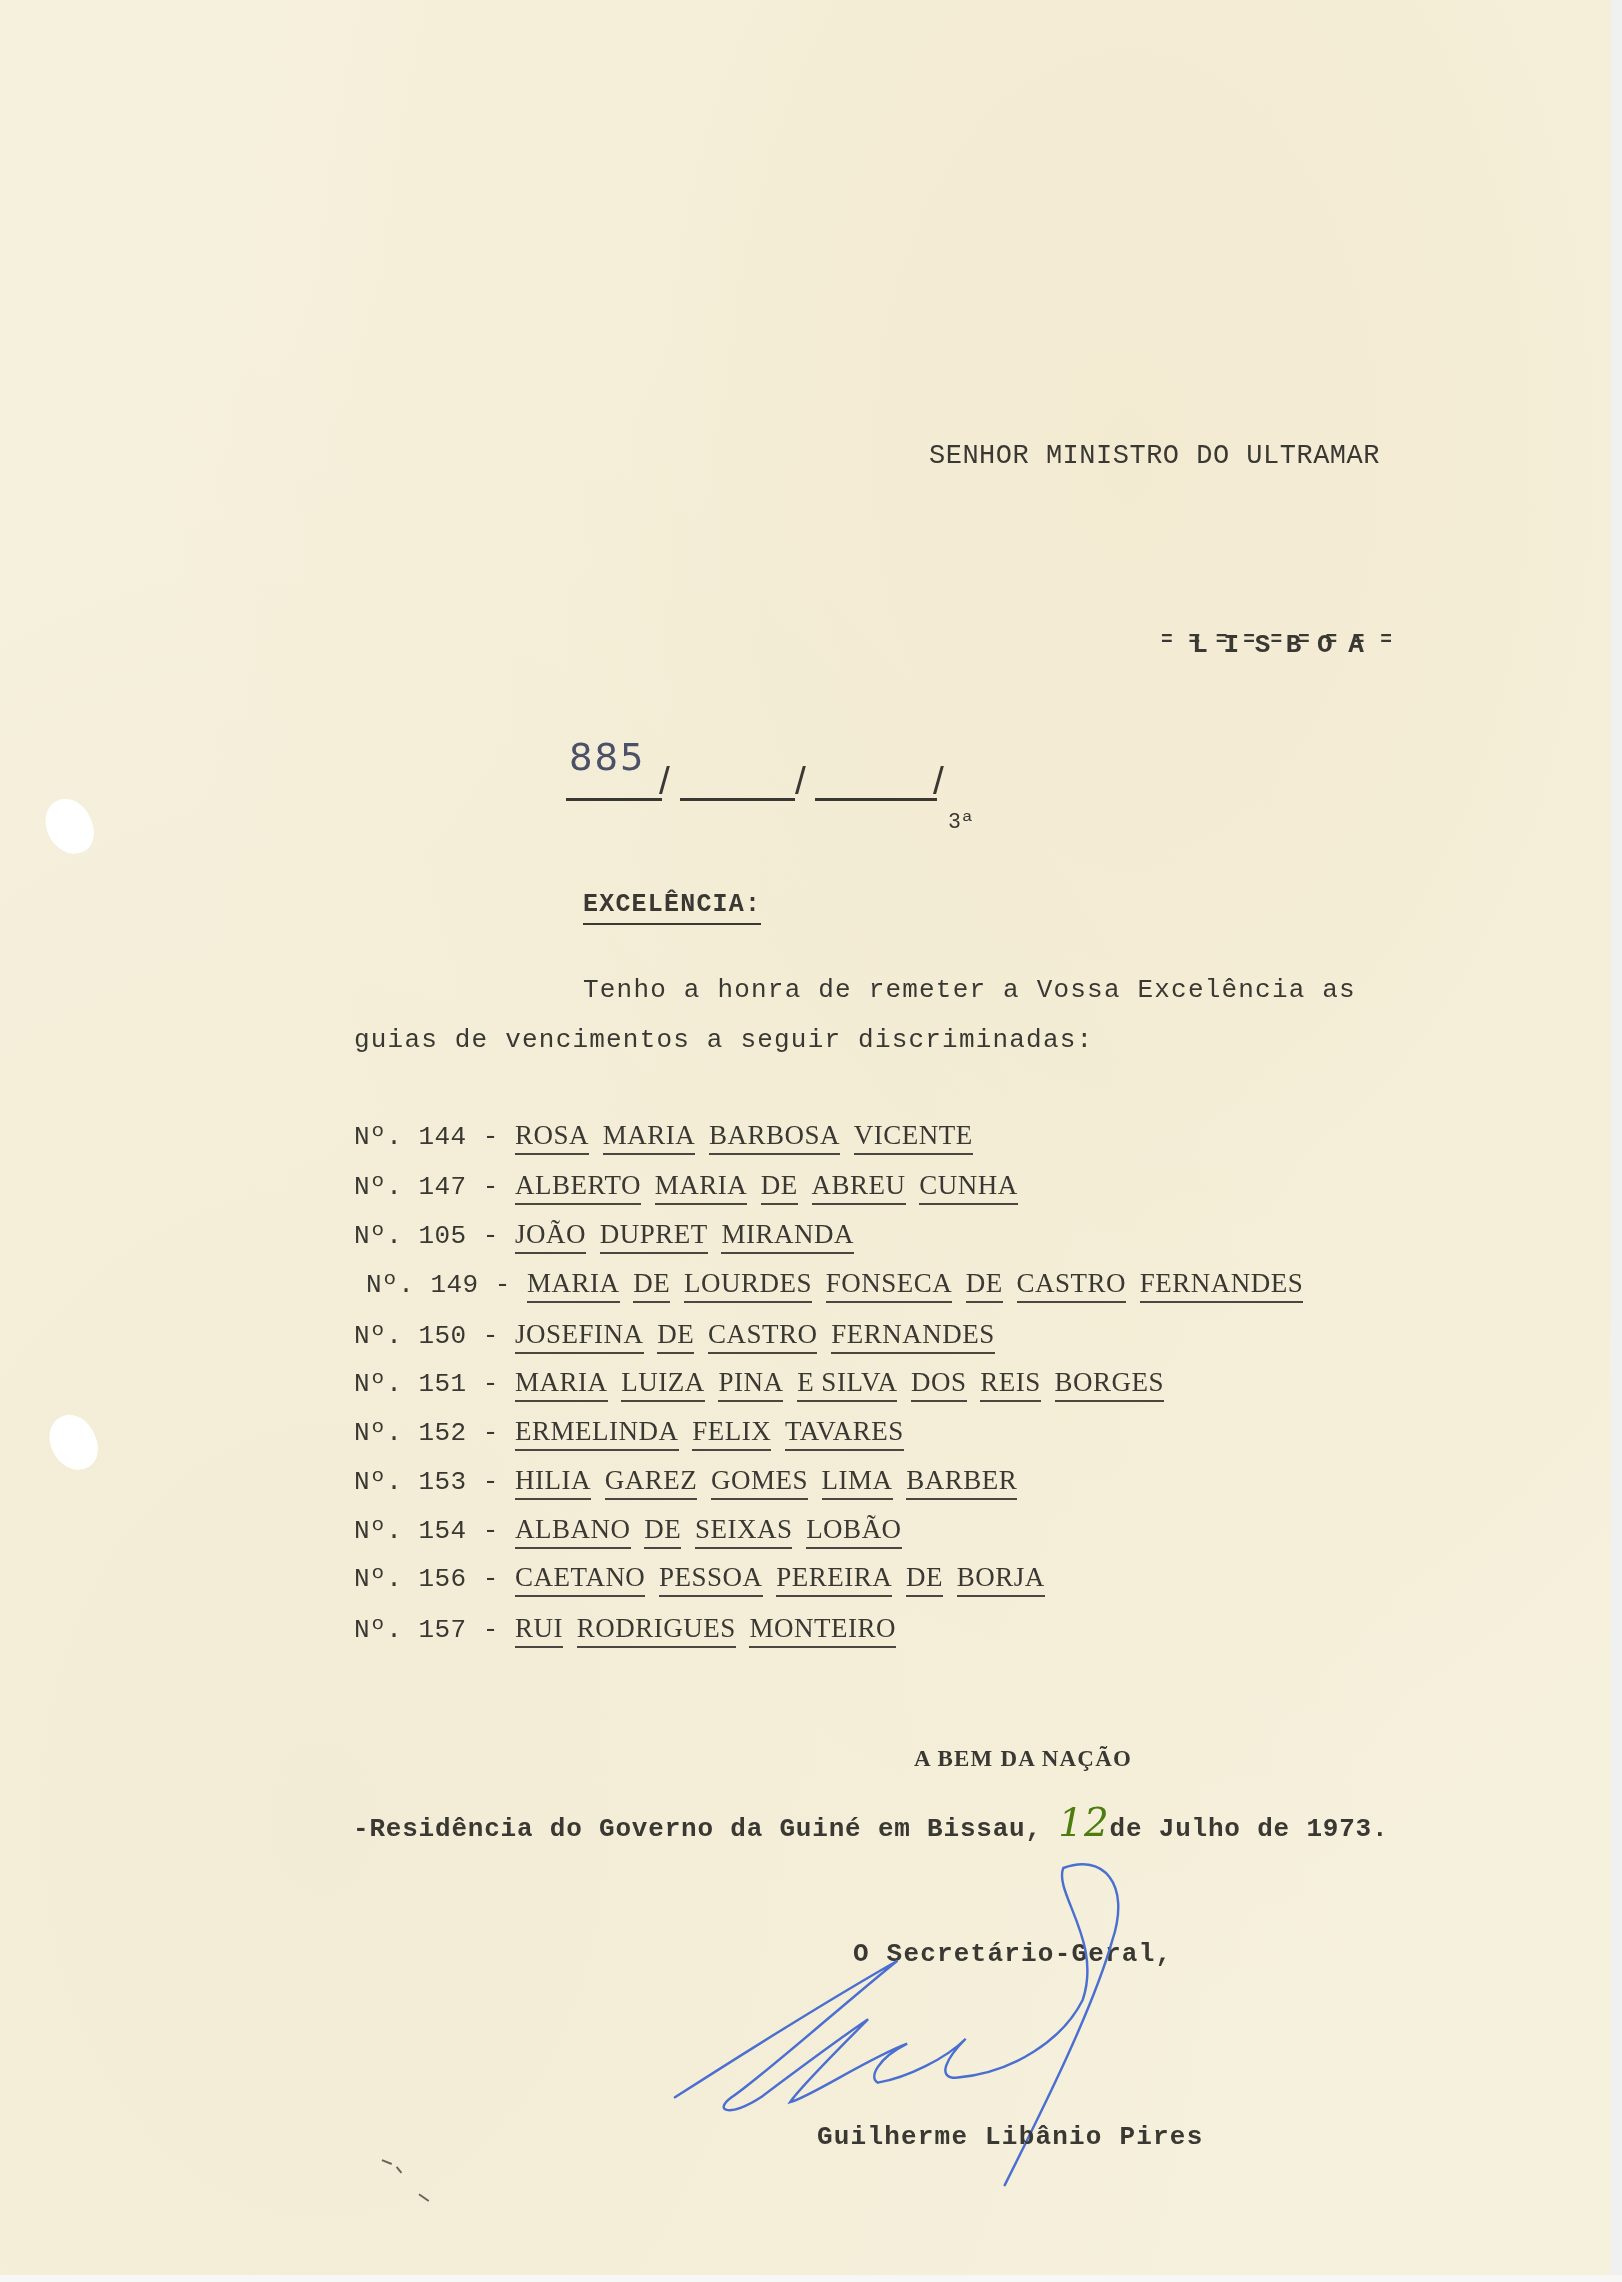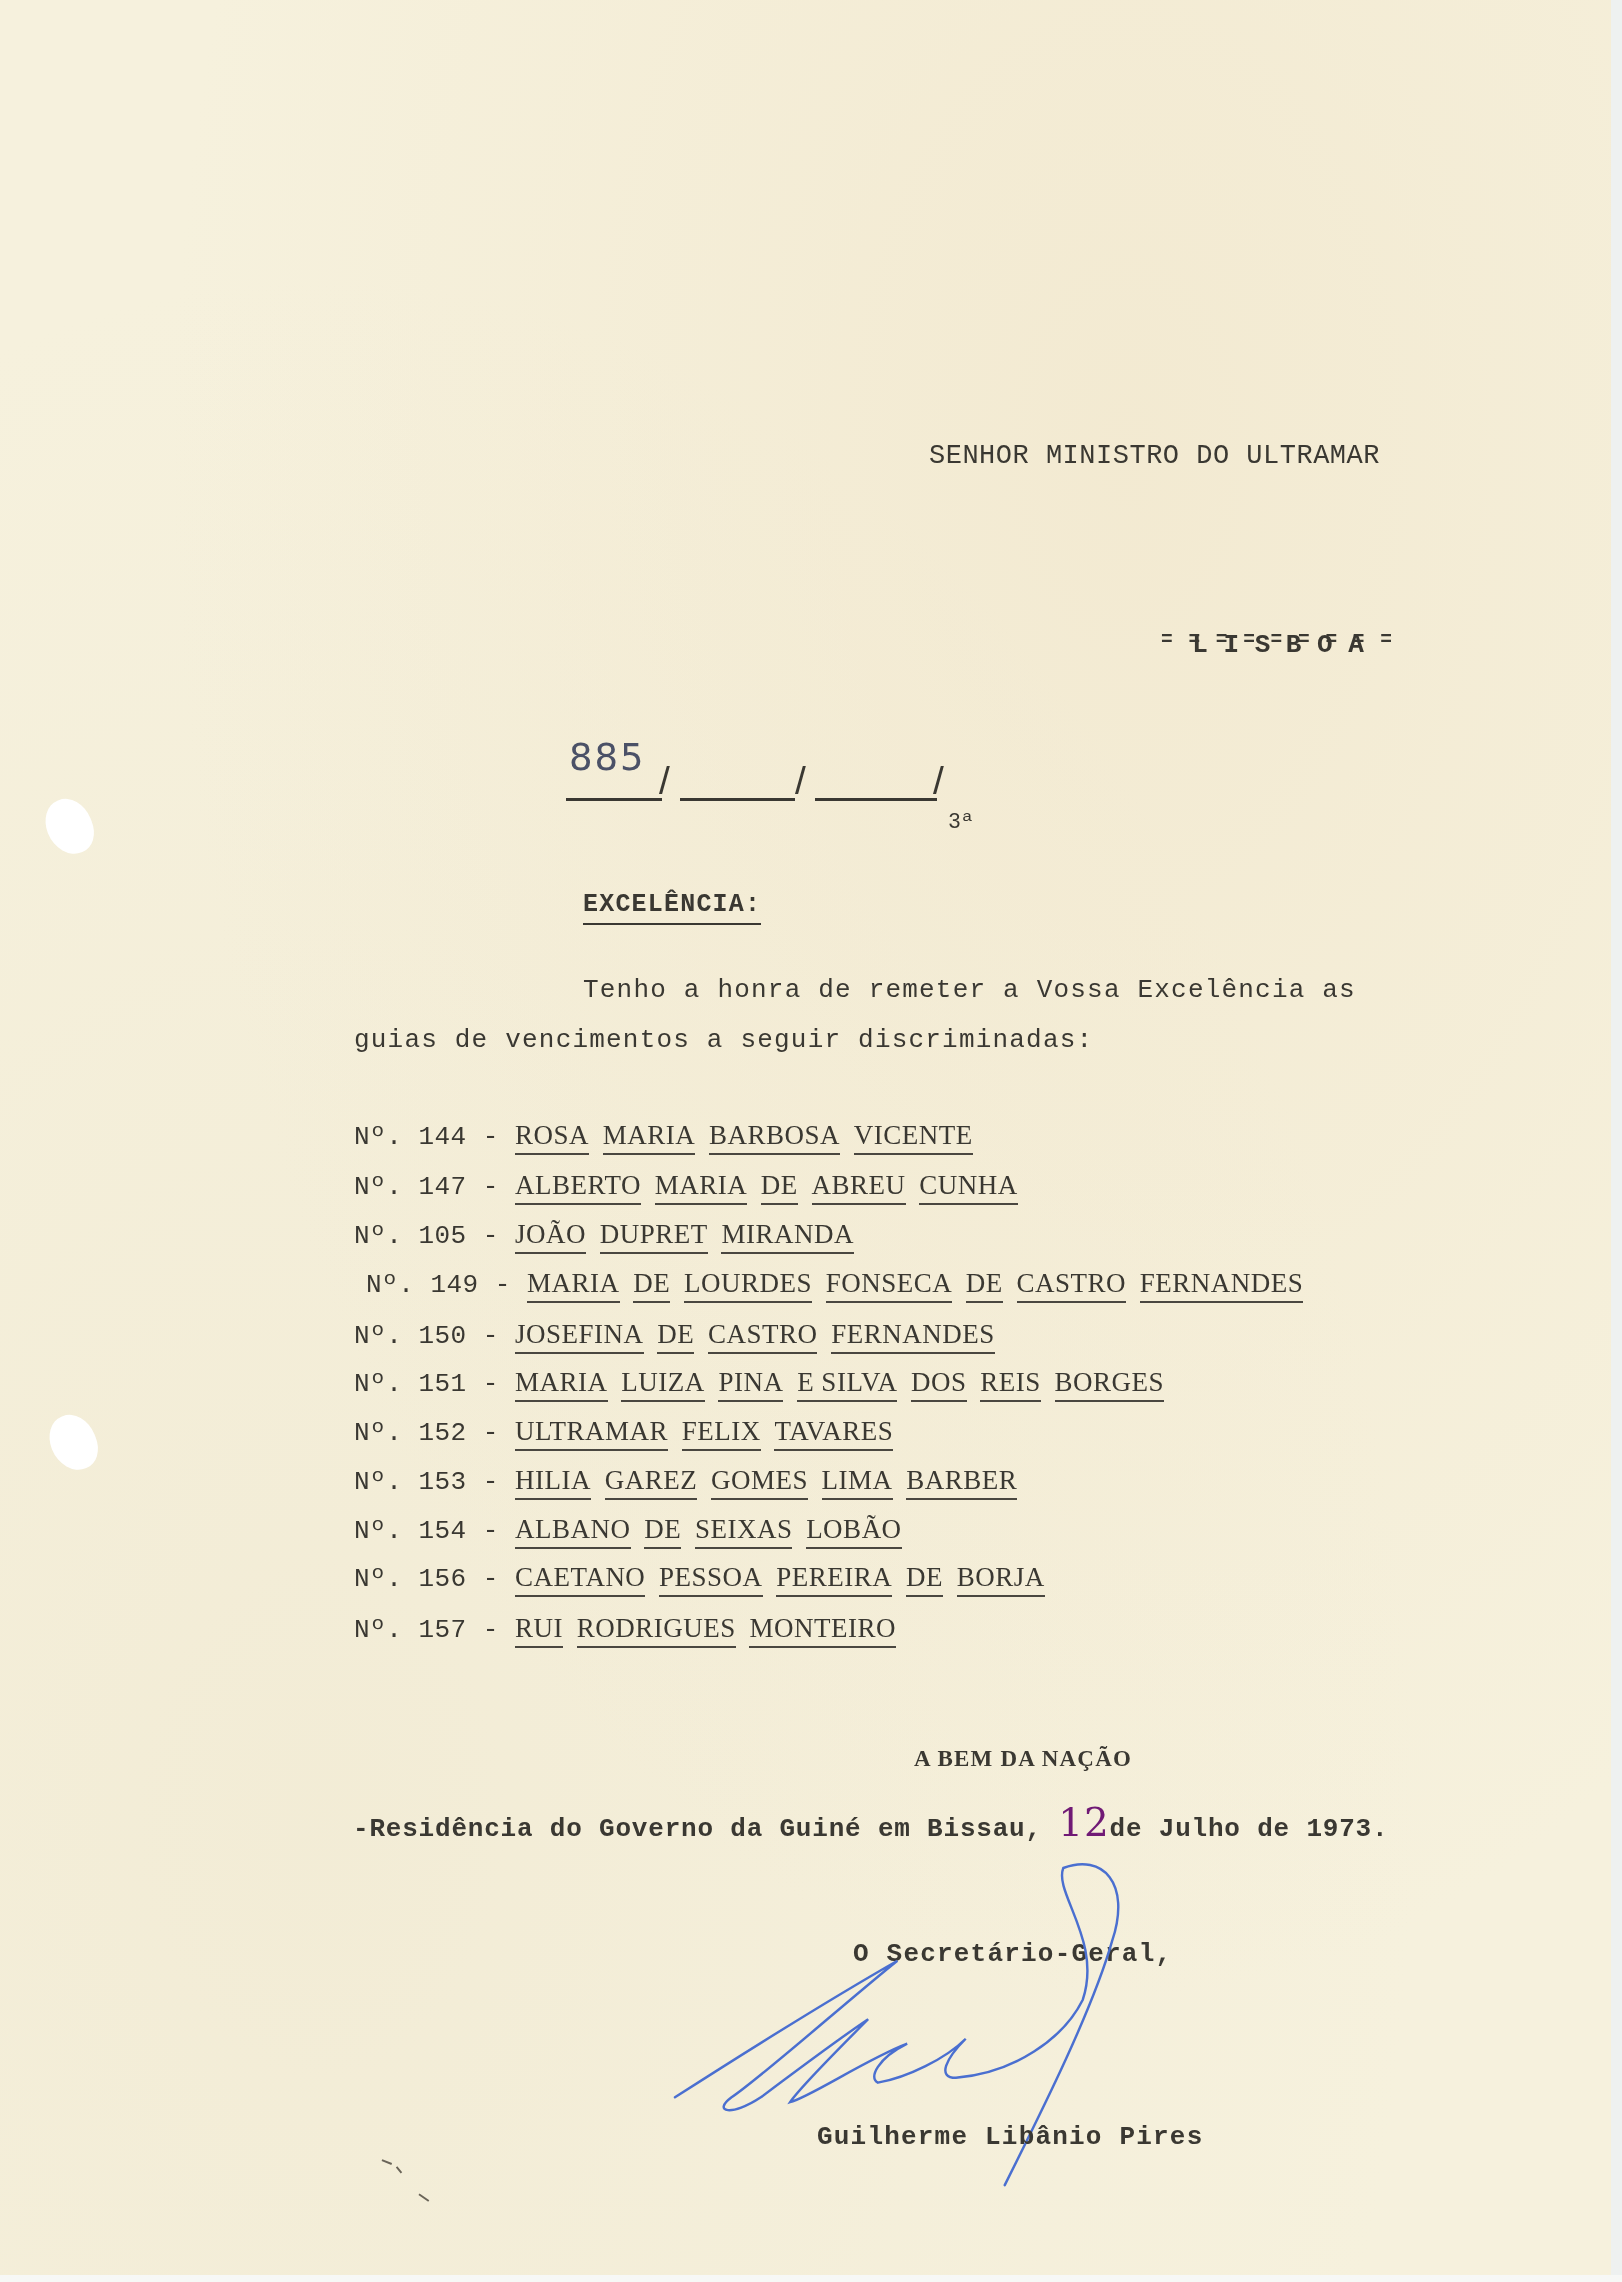--- a/index.html
+++ b/index.html
@@ -29,21 +29,21 @@
   .salutation { left:583px; top:890px; font-weight:bold; font-size:25px; }
   .salutation span { border-bottom:2.9px solid #3a3832; padding-bottom:3.9px; }
   .para1 { left:583px; top:975px; }
   .para2 { left:354px; top:1025px; }
   .list-item { position:absolute; left:354px; font-size:26px; white-space:pre; letter-spacing:0.5px; }
   .list-item .num { font-family:"Liberation Mono",monospace; }
   .list-item .name { font-family:"Liberation Serif","DejaVu Serif",serif; font-size:27px; }
   .list-item .name span { border-bottom:2.9px solid #4a4740; padding-bottom:2.9px; margin-right:13.7px; }
   .closing { left:914px; top:1746px; font-family:"Liberation Serif",serif; font-weight:bold; font-size:23px; }
   .place { left:353px; top:1800px; font-weight:bold; font-size:26px; letter-spacing:0.8px; }
-  .day { color:#701a75; font-family:"DejaVu Serif",serif; font-size:39px; font-weight:normal; }
+  .day { color:#4d7c0f; font-family:"DejaVu Serif",serif; font-style:italic; font-size:39px; font-weight:normal; }
   .signoff { left:853px; top:1939px; font-weight:bold; font-size:26px; }
   .signer { left:817px; top:2122px; font-weight:bold; font-size:26px; }
   .sig { position:absolute; left:673px; top:1863px; width:683px; height:332px; }
   .marks { position:absolute; left:380px; top:2155px; width:78px; height:59px; }
 </style>
 </head>
 <body>
 
 <div class="paper"></div>
 <div class="edge-right"></div>
@@ -73,21 +73,21 @@
 <div class="t para1">Tenho a honra de remeter a Vossa Excelência as</div>
 <div class="t para2">guias de vencimentos a seguir discriminadas:</div>
 
 <div id="list">
     <div class="list-item" style="top: 1120px;"><span class="num">Nº. 144 -</span> <span class="name"><span>ROSA</span><span>MARIA</span><span>BARBOSA</span><span>VICENTE</span></span></div>
     <div class="list-item" style="top: 1170px;"><span class="num">Nº. 147 -</span> <span class="name"><span>ALBERTO</span><span>MARIA</span><span>DE</span><span>ABREU</span><span>CUNHA</span></span></div>
     <div class="list-item" style="top: 1219px;"><span class="num">Nº. 105 -</span> <span class="name"><span>JOÃO</span><span>DUPRET</span><span>MIRANDA</span></span></div>
     <div class="list-item" style="top: 1268px; margin-left: 12px;"><span class="num">Nº. 149 -</span> <span class="name"><span>MARIA</span><span>DE</span><span>LOURDES</span><span>FONSECA</span><span>DE</span><span>CASTRO</span><span>FERNANDES</span></span></div>
     <div class="list-item" style="top: 1319px; text-align: center;"><span class="num">Nº. 150 -</span> <span class="name"><span>JOSEFINA</span><span>DE</span><span>CASTRO</span><span>FERNANDES</span></span></div>
     <div class="list-item" style="top: 1367px;"><span class="num">Nº. 151 -</span> <span class="name"><span>MARIA</span><span>LUIZA</span><span>PINA</span><span>E SILVA</span><span>DOS</span><span>REIS</span><span>BORGES</span></span></div>
-    <div class="list-item" style="top: 1416px;"><span class="num">Nº. 152 -</span> <span class="name"><span>ULTRAMAR</span><span>FELIX</span><span>TAVARES</span></span></div>
+    <div class="list-item" style="top: 1416px;"><span class="num">Nº. 152 -</span> <span class="name"><span>ERMELINDA</span><span>FELIX</span><span>TAVARES</span></span></div>
     <div class="list-item" style="top: 1465px;"><span class="num">Nº. 153 -</span> <span class="name"><span>HILIA</span><span>GAREZ</span><span>GOMES</span><span>LIMA</span><span>BARBER</span></span></div>
     <div class="list-item" style="top: 1514px;"><span class="num">Nº. 154 -</span> <span class="name"><span>ALBANO</span><span>DE</span><span>SEIXAS</span><span>LOBÃO</span></span></div>
     <div class="list-item" style="top: 1562px;"><span class="num">Nº. 156 -</span> <span class="name"><span>CAETANO</span><span>PESSOA</span><span>PEREIRA</span><span>DE</span><span>BORJA</span></span></div>
     <div class="list-item" style="top: 1613px;"><span class="num">Nº. 157 -</span> <span class="name"><span>RUI</span><span>RODRIGUES</span><span>MONTEIRO</span></span></div>
   </div>
 
 <div class="t closing">A BEM DA NAÇÃO</div>
 
 <div class="t place"><span>-Residência do Governo da Guiné em Bissau,</span> <span class="day">12</span><span>de Julho de 1973.</span></div>
 

